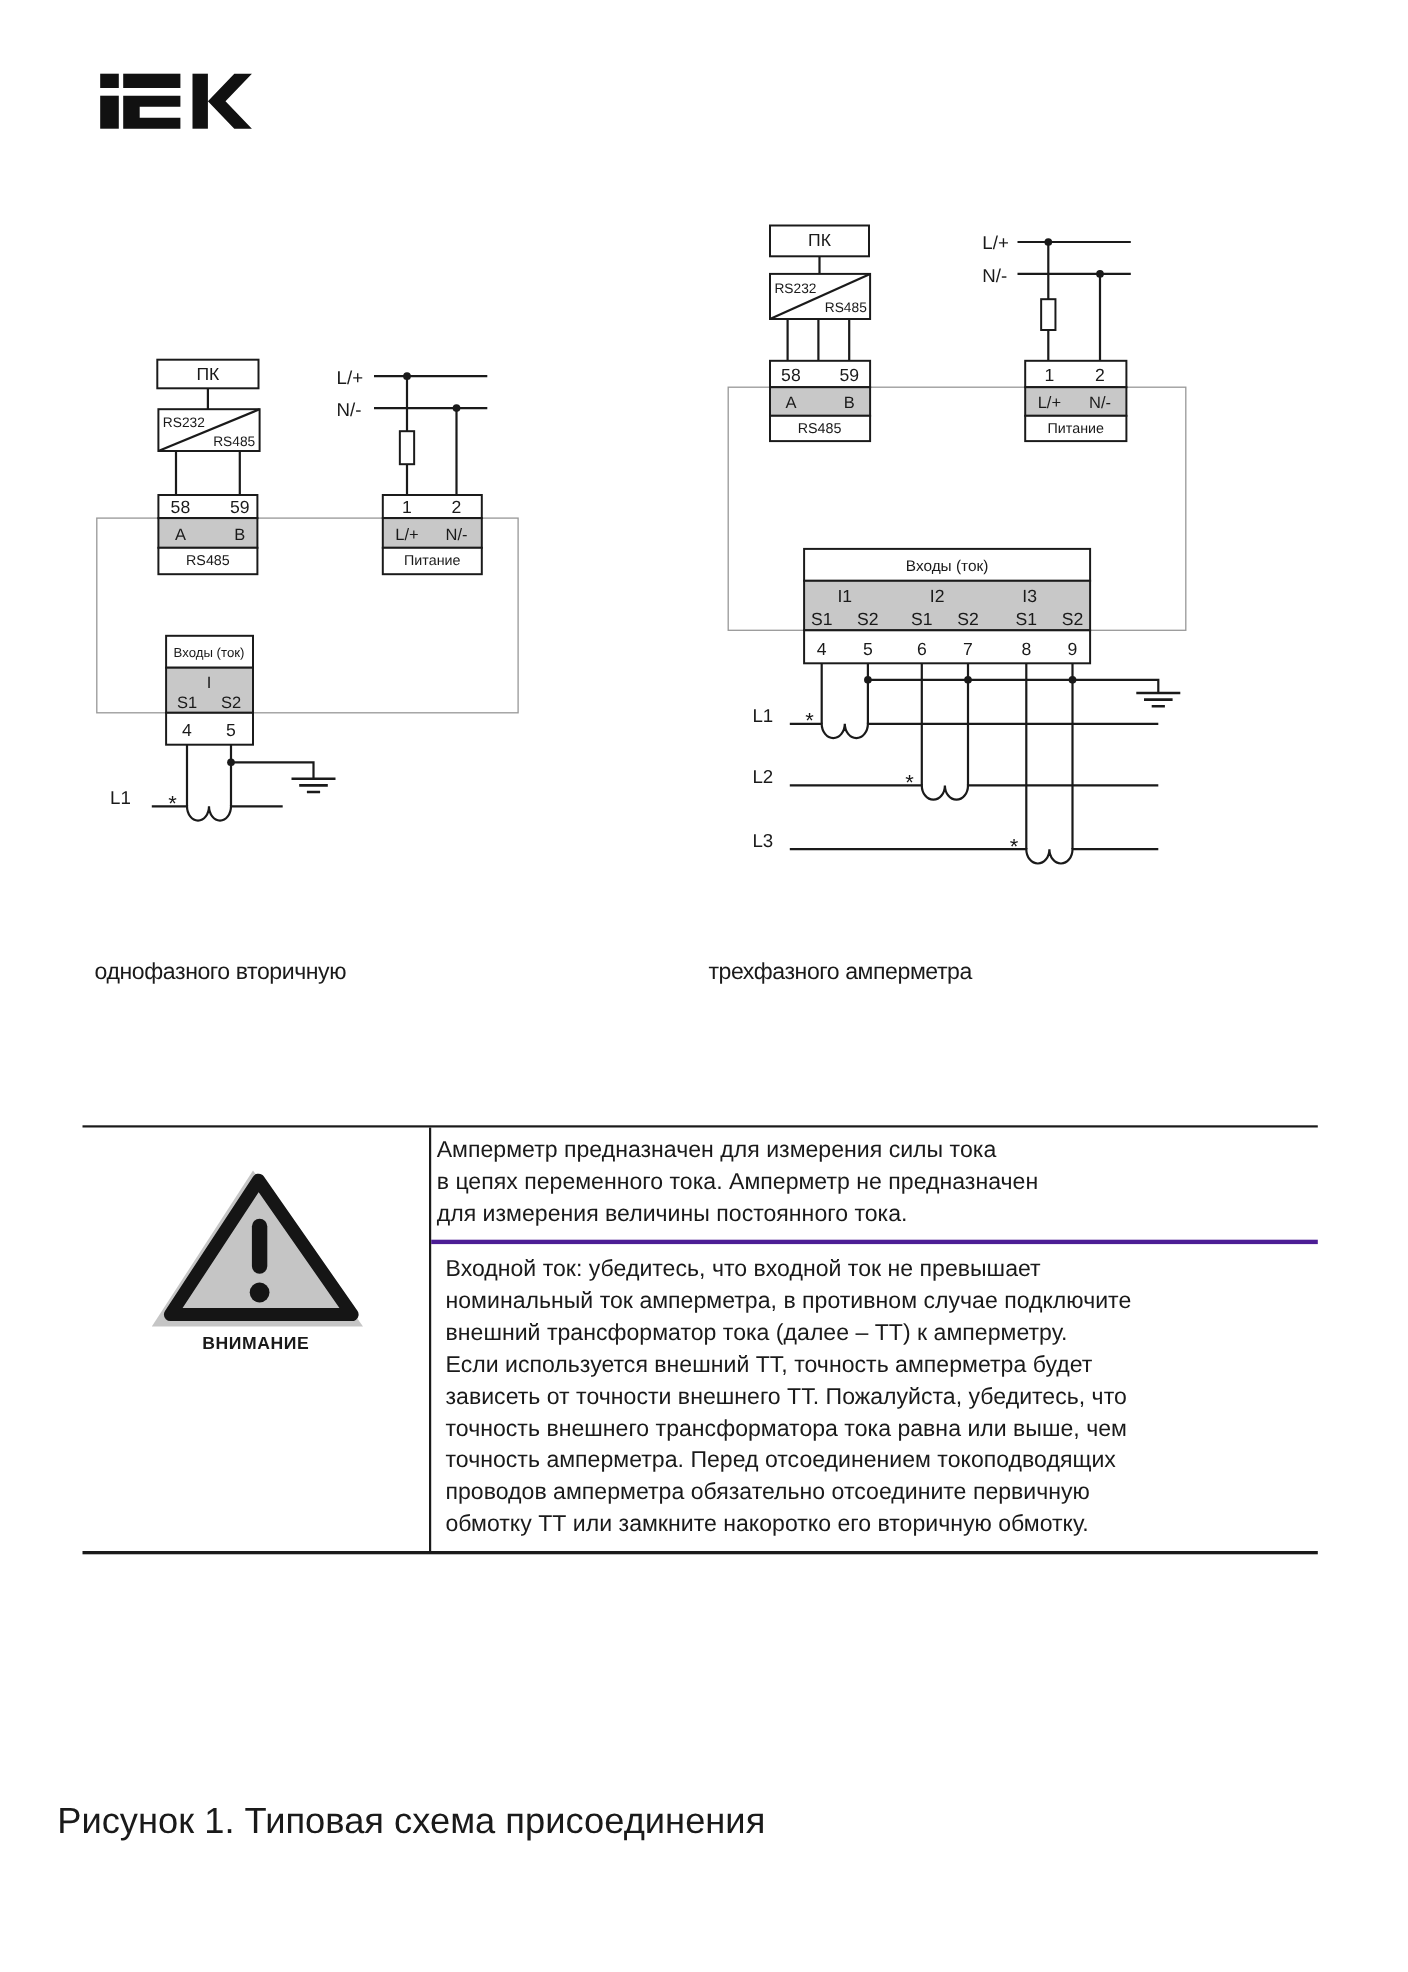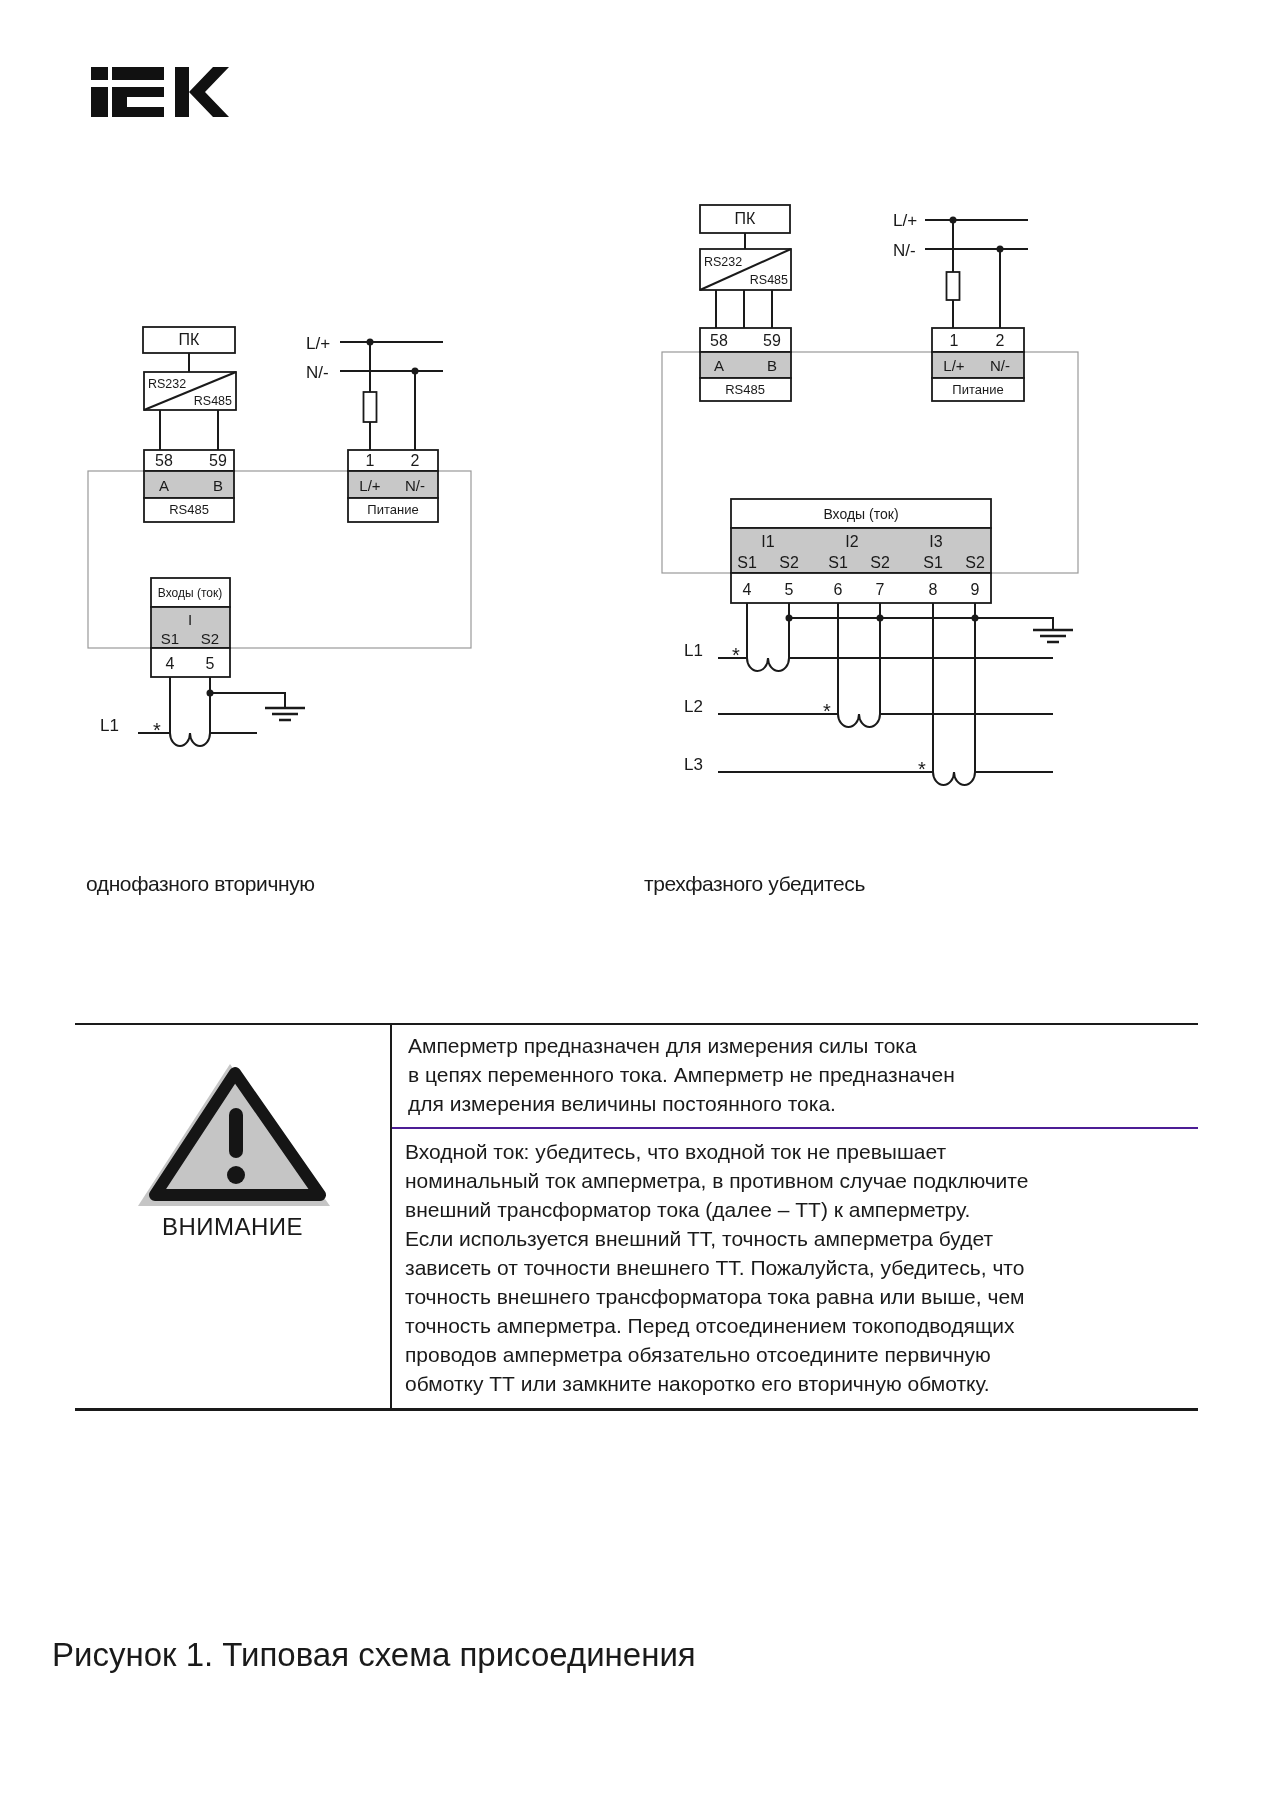--- a/index.html
+++ b/index.html
@@ -16,23 +16,23 @@
   .boxgr{stroke:#1a1a1a;stroke-width:1.8;fill:#c8c8c8}
   .outline{stroke:#999999;stroke-width:1.2;fill:none}
   .dot{fill:#1a1a1a}
   .cap{position:absolute;top:872px;font-size:21px;letter-spacing:-0.4px;white-space:nowrap}
   #cap-left{left:86px}
   #cap-right{left:644px}
   #warning{position:absolute;left:75px;top:1023px;width:1123px;box-sizing:border-box;
            display:flex;border-top:2px solid #1a1a1a;border-bottom:3px solid #1a1a1a}
   .w-left{flex:0 0 317px;width:317px;border-right:2px solid #1a1a1a;box-sizing:border-box;
           display:flex;flex-direction:column;align-items:center;padding-top:36px}
-  .w-label{font-weight:normal;font-size:24px;letter-spacing:.5px;margin-top:2px}
+  .w-label{font-weight:bold;font-size:16px;letter-spacing:.5px;margin-top:2px}
   .w-right{flex:1;font-size:21px;line-height:29px}
-  .w-row1{padding:6px 10px 9px 16px;border-bottom:2px solid #4c1d95;white-space:pre-line}
+  .w-row1{padding:6px 10px 9px 5px;border-bottom:4px solid #4c1d95;white-space:pre-line}
   .w-row2{padding:8px 10px 10px 13px;white-space:pre-line}
   #figcaption{position:absolute;left:52px;top:1636px;font-size:33px;white-space:nowrap}
 </style>
 </head>
 <body>
 
 <svg id="logo-svg" width="140" height="54" viewBox="0 0 140 54">
   <g fill="#111111">
     <rect x="0" y="2" width="17" height="13"></rect>
     <rect x="0" y="22" width="17" height="30"></rect>
@@ -175,21 +175,21 @@
     <text x="823" y="718" class="t20">*</text>
     <path class="wire" d="M718,714H838 A10.5 13 0 0 0 859,714 A10.5 13 0 0 0 880,714 H1053"></path>
 
     <text x="684" y="770" class="t17">L3</text>
     <text x="918" y="776" class="t20">*</text>
     <path class="wire" d="M718,772H933 A10.5 13 0 0 0 954,772 A10.5 13 0 0 0 975,772 H1053"></path>
   </g>
 </svg>
 
 <div id="cap-left" class="cap">однофазного вторичную</div>
-<div id="cap-right" class="cap">трехфазного убедитесь</div>
+<div id="cap-right" class="cap">трехфазного амперметра</div>
 
 <div id="warning">
   <div class="w-left">
     <svg width="210" height="150" viewBox="0 0 210 150">
       <polygon points="102,3 10,145 202,145" fill="#c5c5c5"></polygon>
       <path d="M107,12 L192,134 L27,134 Z" fill="#c5c5c5" stroke="#151515" stroke-width="12" stroke-linejoin="round"></path>
       <line x1="108" y1="54" x2="108" y2="90" stroke="#151515" stroke-width="14" stroke-linecap="round"></line>
       <circle cx="108" cy="114" r="9" fill="#151515"></circle>
     </svg>
     <div class="w-label">ВНИМАНИЕ</div>

